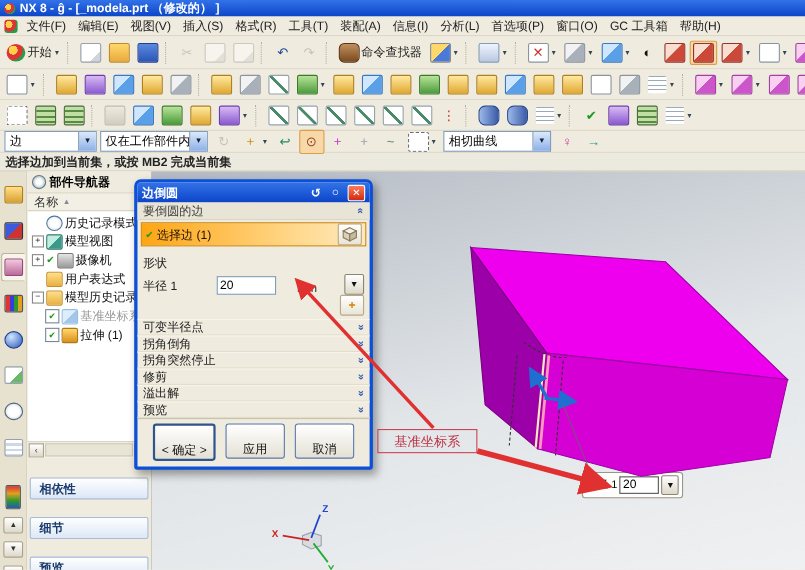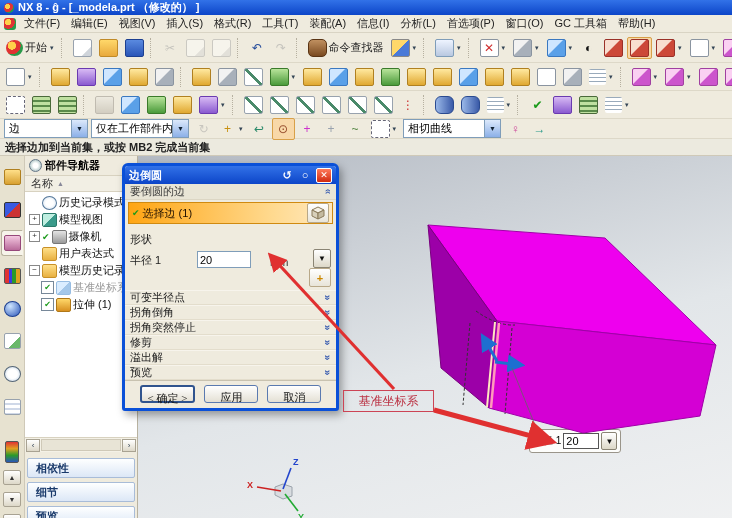--- a/index.html
+++ b/index.html
@@ -81,21 +81,21 @@
   .ni-views{background:linear-gradient(135deg,#bfeee0 50%,#3a9a8a 50%);border:1px solid #2a7a6a}
   .ni-cam{background:linear-gradient(#e4e4e4,#9a9a9a);border:1px solid #777}
   .ni-folder{background:linear-gradient(#ffe08a,#e8b040);border:1px solid #c89028}
   .ni-csys{background:linear-gradient(135deg,#bfe0ff 50%,#5a9ad8 50%);border:1px solid #4488cc}
   .ni-ext{background:linear-gradient(#ffd86a,#d89020);border:1px solid #b07818}
   .gray .ni{opacity:.55}
   .hscroll{height:14px;background:#f4f1e6;border-top:1px solid #d8d2c0;display:flex;align-items:center;gap:1px;padding:0 1px;flex:none}
   .hsbtn{width:12px;height:11px;background:linear-gradient(#fff,#ddd8c8);border:1px solid #a8a292;font-size:8px;display:flex;align-items:center;justify-content:center;color:#345}
   .hstrack{flex:1;height:10px;background:#e8e4d6;border:1px solid #cfc9b8}
   .panelzone{background:#efebde;padding:2px 2px 3px 2px;flex:none}
-  .npanel{height:18px;margin-top:4px;border:1px solid #a8bcd8;background:linear-gradient(#feffff,#dce7f6);color:#1a3a6b;display:flex;align-items:center;padding:0 8px;border-radius:2px;font-weight:bold}
+  .npanel{height:18px;margin-top:16px;border:1px solid #a8bcd8;background:linear-gradient(#feffff,#dce7f6);color:#1a3a6b;display:flex;align-items:center;padding:0 8px;border-radius:2px;font-weight:bold}
   .gfx{flex:1;background:linear-gradient(165deg,#b4bac3,#e2e6e9 55%,#f0f1f2)}
   
   .dialog{position:absolute;left:122px;top:7px;width:211px;background:#efebde;border:3px solid #0a50d8;border-radius:6px 6px 3px 3px;box-shadow:3px 4px 8px rgba(0,0,0,.35);z-index:5}
   .dlg-title{height:18px;background:linear-gradient(#3272e8,#0c45c8);color:#fff;font-weight:bold;display:flex;align-items:center;gap:4px;padding:0 4px;border-radius:3px 3px 0 0}
   .dlg-title .sp{flex:1}
   .dti{color:#fff;font-size:11px;width:14px;text-align:center}
   .dclose{width:14px;height:13px;background:linear-gradient(#ff7a5a,#d02a10);border:1px solid #fff;border-radius:2px;color:#fff;font-size:9px;display:flex;align-items:center;justify-content:center;font-weight:bold}
   .dband{height:15px;display:flex;align-items:center;justify-content:space-between;padding:0 5px;background:#e9e5d6;border-bottom:1px solid #dcd6c4;color:#3a3a3a}
   .chev{display:inline-block;transform:rotate(90deg);color:#3a5db0;font-weight:bold;font-size:10px}
   .chev.up{transform:rotate(-90deg)}
@@ -106,21 +106,21 @@
   .xpcombo{display:flex;align-items:center;height:17px;width:104px;background:#fff;border:1px solid #7f9db9}
   .xpcombo .cval{flex:1;padding:0 3px;white-space:nowrap}
   .xpcombo .carr{width:15px;height:100%;background:linear-gradient(#dce9fb,#8cb0e8);border-left:1px solid #7f9db9;display:flex;align-items:center;justify-content:center;font-size:7px;color:#123}
   .xpinput{width:48px;height:15px;border:1px solid #7f9db9;font-size:11px;padding:0 2px;font-family:inherit}
   .unit{width:24px;color:#333}
   .arrbtn{width:16px;height:17px;background:linear-gradient(#fff,#ddd8c8);border:1px solid #8a8474;border-radius:2px;font-size:8px;display:flex;align-items:center;justify-content:center;color:#111}
   .addbtn{margin-left:auto;width:20px;height:17px;background:linear-gradient(#fff,#e8e4d8);border:1px solid #b8a888;border-radius:2px;color:#c80;font-weight:bold;display:flex;align-items:center;justify-content:center}
   .listrow{display:flex;align-items:center;justify-content:space-between;padding:0 5px 0 12px;height:14px;color:#333;background:#ece8da;border-top:1px solid #f6f3ea;border-bottom:1px solid #dcd6c4}
   .crow{height:13px;display:flex;align-items:center;justify-content:space-between;padding:0 5px;border-top:1px solid #f7f4ec;border-bottom:1px solid #e3ddcc;color:#222}
   .btnrow{display:flex;justify-content:center;gap:9px;padding:4px 0 5px 0;border-top:1px solid #c8c2b0}
-  .xpbtn{min-width:54px;height:18px;border:1px solid #5a7ab0;border-radius:3px;background:linear-gradient(#ffffff,#e4e0d4);font-size:11px;font-family:Liberation Serif, serif;color:#111;padding:4px 6px}
+  .xpbtn{min-width:54px;height:18px;border:1px solid #5a7ab0;border-radius:3px;background:linear-gradient(#ffffff,#e4e0d4);font-size:11px;font-family:Liberation Sans, sans-serif;color:#111;padding:15px 6px}
   .xpbtn.def{border:2px solid #30548e}
   
   .overlay{position:absolute;left:0;top:0;z-index:10;pointer-events:none}
   .anno{position:absolute;left:343px;top:234px;width:89px;height:20px;border:1px solid #cc4455;color:#bb3344;display:flex;align-items:center;justify-content:center;font-size:12px;z-index:6;background:transparent}
   .gtag{position:absolute;left:529px;top:273px;height:22px;background:#fdfdfb;border:1px solid #9a958a;border-radius:3px;display:flex;align-items:center;gap:2px;padding:0 3px;z-index:4;font-size:10px}
   .gtag .xpinput{width:30px;height:14px;border:1px solid #555}
   .gtag .arrbtn{width:14px;height:16px}
 </style>
 </head>
 <body>

